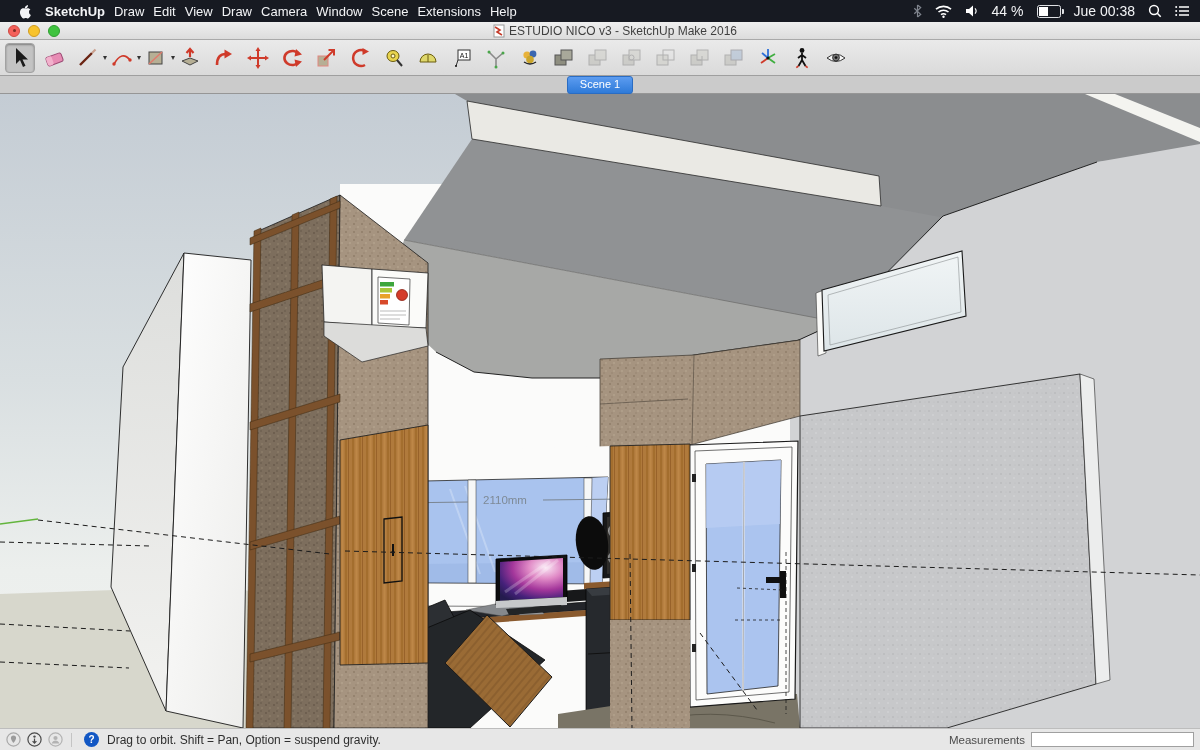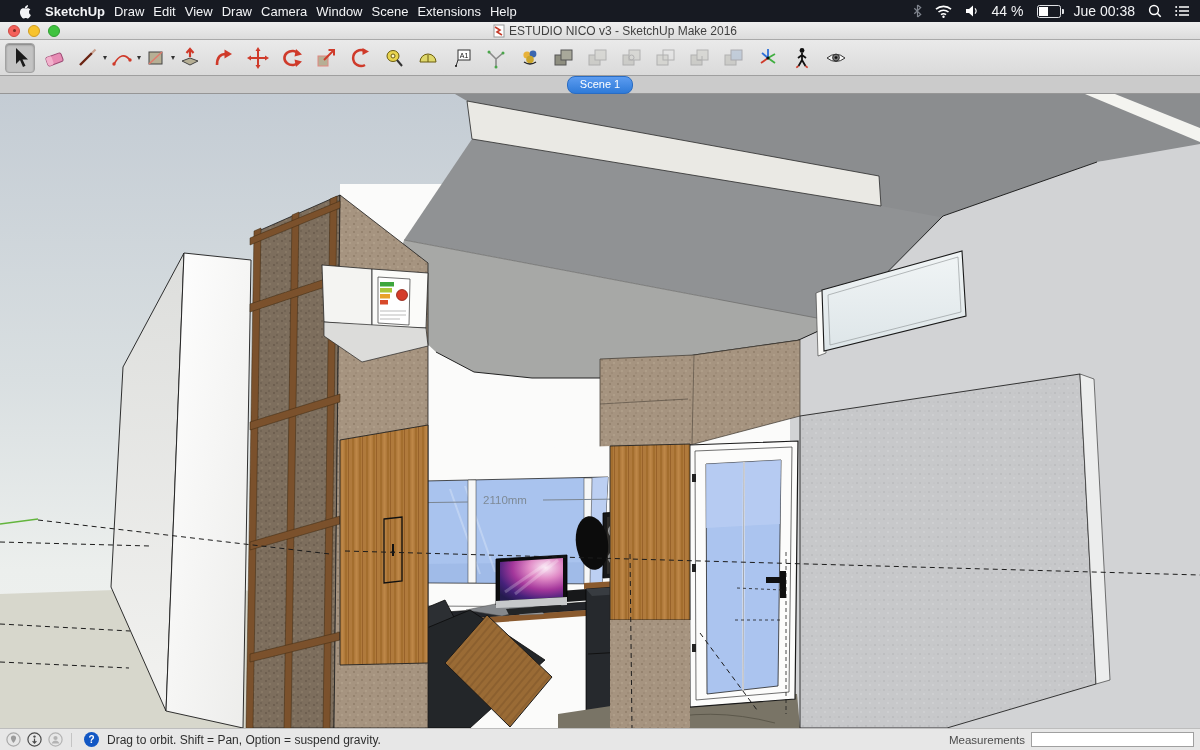--- a/index.html
+++ b/index.html
@@ -33,21 +33,21 @@
   .tool{width:30px;height:30px;border-radius:4px;display:flex;align-items:center;justify-content:center;
     position:relative;margin-right:4px;flex:none;}
   .tool.pressed{background:#c3c3c3;box-shadow:inset 0 1px 2px rgba(0,0,0,.35);border:1px solid #a2a2a2;box-sizing:border-box;}
   .tool.disabled{opacity:.45;filter:grayscale(35%);}
   .tool .dd{position:absolute;right:-4px;top:10px;font-size:8px;color:#333;}
   .tool svg{display:block;}
   
   #scenebar{height:18px;background:#cbcbcb;border-bottom:1px solid #969696;display:flex;
     align-items:center;justify-content:center;box-sizing:border-box;}
   .scene-tab{background:linear-gradient(#5c9cf0,#2e7ad8);color:#fff;font-size:11px;line-height:13px;
-    padding:1px 12px 2px;border-radius:8px;border:1px solid #2a6cc2;text-align:right;}
+    padding:1px 12px 2px;border-radius:3px;border:1px solid #2a6cc2;text-align:right;}
   
   #viewport{height:634px;position:relative;background:#b91c1c;}
   #viewport svg{position:absolute;left:0;top:0;}
   
   #statusbar{height:22px;background:#e7e7e7;border-top:1px solid #bdbdbd;display:flex;align-items:center;
     font-size:12px;color:#2e2e2e;padding:0 6px;box-sizing:border-box;}
   #statusbar .sicons{display:flex;align-items:center;gap:6px;margin-right:8px;}
   #statusbar .sep{width:1px;height:14px;background:#c4c4c4;margin:0 6px 0 2px;}
   #statusbar .hint{white-space:nowrap;}
   #statusbar .right{margin-left:auto;display:flex;align-items:center;gap:6px;}

